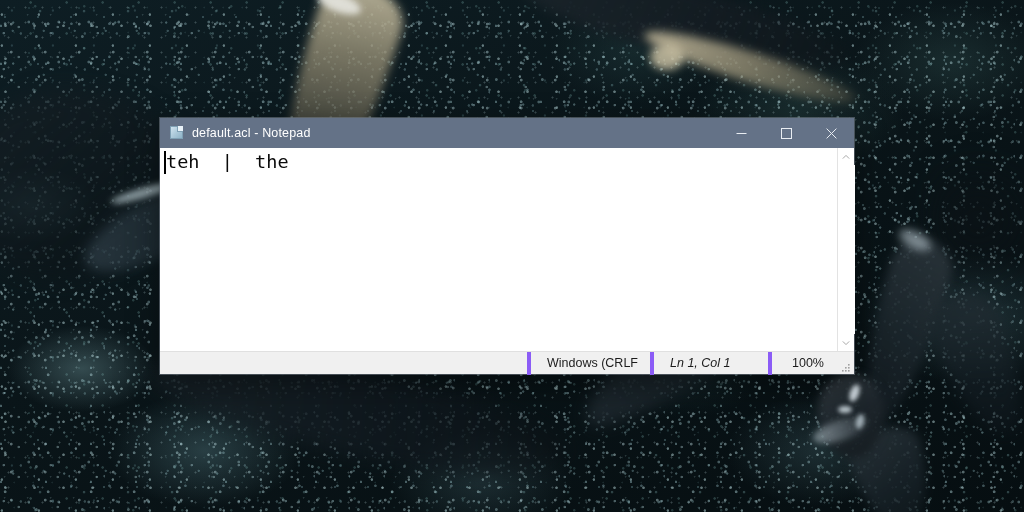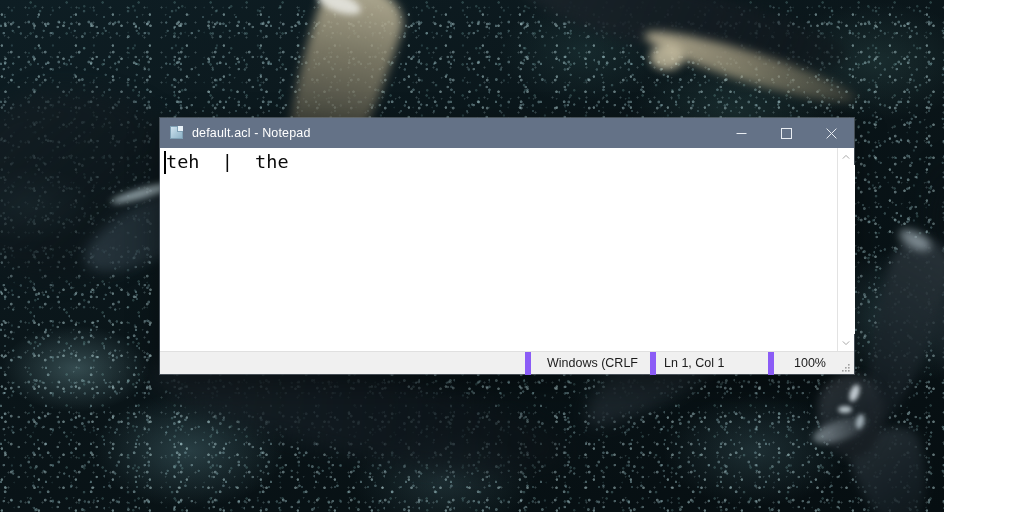--- a/index.html
+++ b/index.html
@@ -7,21 +7,21 @@
   html, body {
     width: 1024px;
     height: 512px;
     overflow: hidden;
     font-family: "Liberation Sans", sans-serif;
   }
 
   
   #desktop {
     position: relative;
-    width: 944px;
+    width: 1024px;
     height: 512px;
     background-color: #0d1a1f;
     overflow: hidden;
   }
 
   
   .bg-base {
     position: absolute;
     inset: 0;
     background:
@@ -399,25 +399,25 @@
     position: relative;
     user-select: none;
   }
   .status-spacer { flex: 1; }
   .status-cell {
     font-size: 12.5px;
     color: #1b1b1b;
     height: 23px;
     line-height: 23px;
     padding: 0 12px;
-    border-left: 6px solid #8b5cf6;
+    border-left: 4px solid #8b5cf6;
     white-space: nowrap;
   }
   .status-cell.encoding { min-width: 122px; padding-left: 16px; }
-  .status-cell.position { min-width: 118px; padding-left: 8px; }
+  .status-cell.position { min-width: 118px; padding-left: 16px; font-style: italic; }
   .status-cell.zoom     { min-width: 86px;  padding-left: 20px; }
   .resize-grip {
     position: absolute;
     right: 3px; bottom: 2px;
     width: 12px; height: 12px;
   }
 </style>
 </head>
 <body>
 

